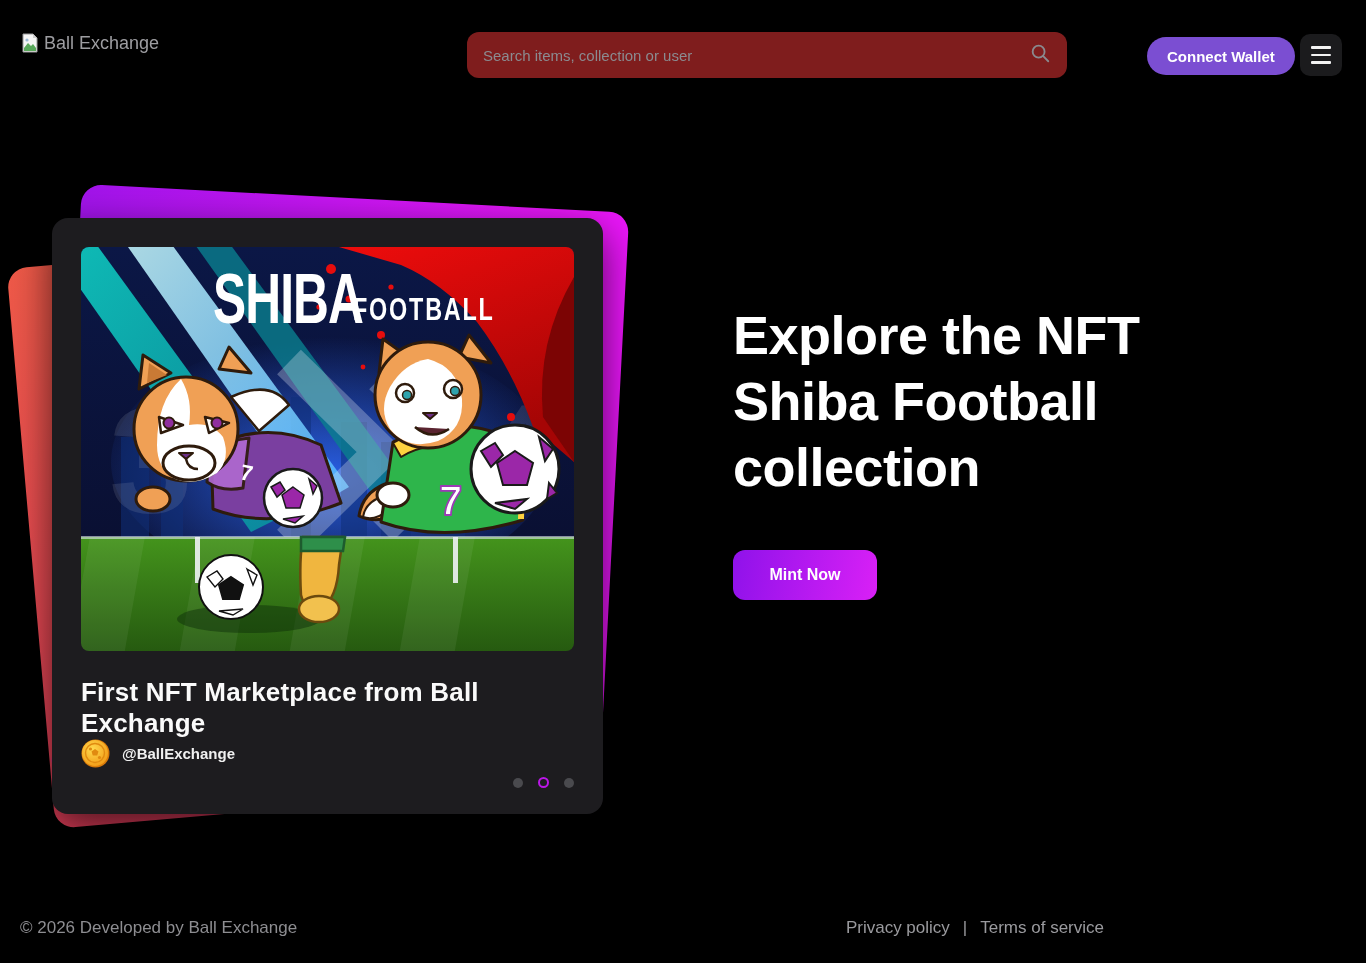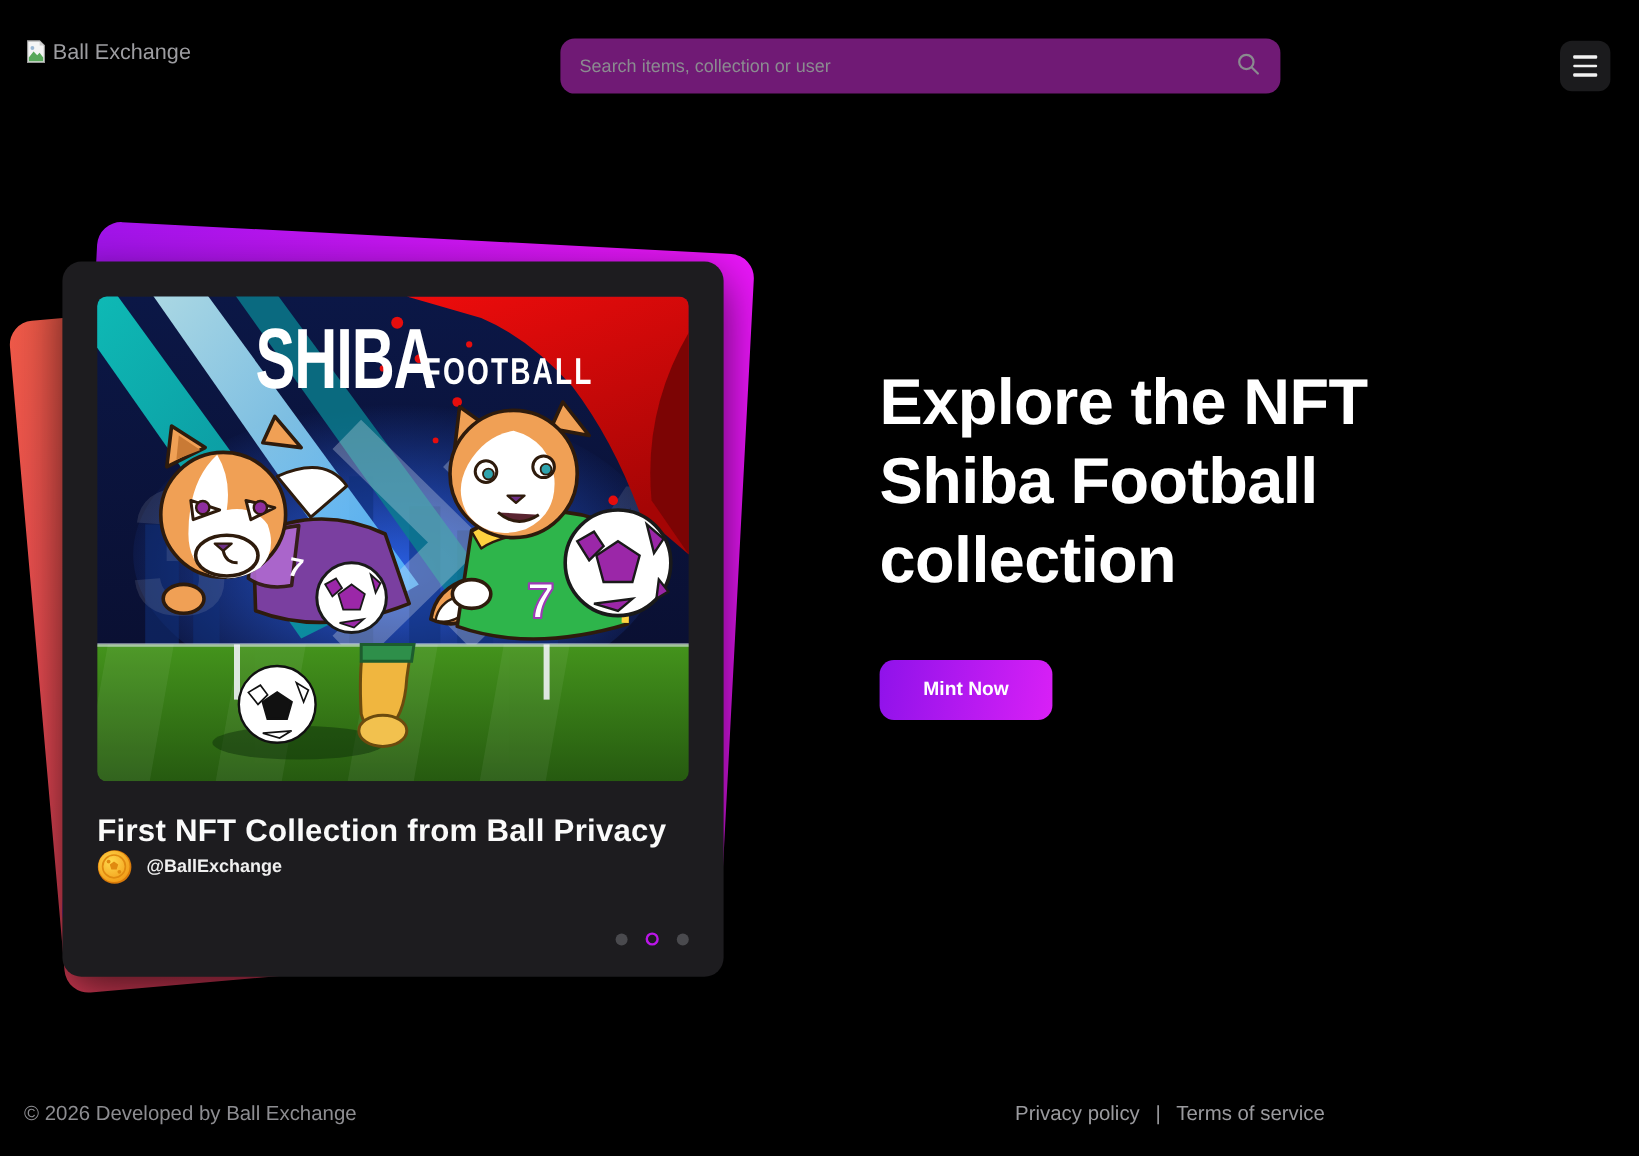--- a/index.html
+++ b/index.html
@@ -11,21 +11,21 @@
     overflow: hidden;
     color: #fff;
   }
 
   
   .header { position:absolute; left:0; top:0; width:1366px; height:110px; }
   .logo { position:absolute; left:20px; top:32px; display:flex; align-items:center; gap:4px; cursor:pointer; }
   .logo-text { color:#9d9da1; font-size:18px; }
   .search-wrap {
     position:absolute; left:467px; top:32px; width:600px; height:46px;
-    background:#701a75; border-radius:12px; display:flex; align-items:center; padding:0 16px;
+    background:#7f1d1d; border-radius:12px; display:flex; align-items:center; padding:0 16px;
   }
   .search-input {
     flex:1; background:transparent; border:none; outline:none;
     color:#ddd; font-size:15px; font-family:"Liberation Sans",sans-serif;
   }
   .search-input::placeholder { color:#8b8b90; }
   .search-icon { flex:0 0 auto; }
   .connect-btn {
     position:absolute; left:1147px; top:37px; height:38px; padding:0 20px;
     background:#7b4ed2; border:none; border-radius:20px;
@@ -110,20 +110,21 @@
   <div class="search-wrap">
     <input class="search-input" type="text" value="" placeholder="Search items, collection or user" style="">
     <span class="search-icon">
       <svg width="22" height="22" viewBox="0 0 24 24" fill="none" stroke="#8a8a8f" stroke-width="2" stroke-linecap="round">
         <circle cx="10.5" cy="10.5" r="6.5"></circle>
         <line x1="15.5" y1="15.5" x2="21" y2="21"></line>
       </svg>
     </span>
   </div>
 
+  <button class="connect-btn">Connect Wallet</button>
 
   <button class="menu-btn">
     <span class="hamburger">
       <span></span>
         <span></span>
         <span></span>
     </span>
   </button>
 </div>
 
@@ -289,21 +290,21 @@
 
       <g stroke="#111" stroke-width="2">
         <circle cx="150" cy="340" r="32" fill="#ffffff"></circle>
         <polygon points="150,330 162,338 158,352 142,352 138,338" fill="#111"></polygon>
         <polygon points="126,330 136,324 142,332 134,340" fill="none" stroke-width="1.4"></polygon>
         <polygon points="166,322 176,328 172,338" fill="none" stroke-width="1.4"></polygon>
         <polygon points="138,364 152,368 162,362" fill="none" stroke-width="1.4"></polygon>
       </g>
     </svg>
 
-    <div class="card-title">First NFT Collection from Ball Privacy</div>
+    <div class="card-title">First NFT Marketplace from Ball Exchange</div>
 
     <div class="author-row">
       <span style="display:inline-flex;">
         <svg width="29" height="29" viewBox="0 0 29 29">
           <circle cx="14.5" cy="14.5" r="14" fill="#d87a0a"></circle>
           <circle cx="14" cy="14" r="13" fill="url(#coin)"></circle>
           <circle cx="14" cy="14" r="9.5" fill="none" stroke="#e08a10" stroke-width="1.4"></circle>
           <polygon points="14,10 17.5,12.5 16.2,16.5 11.8,16.5 10.5,12.5" fill="#e08a10"></polygon>
           <circle cx="9.5" cy="10" r="1.6" fill="#e08a10"></circle>
           <circle cx="18.5" cy="18.5" r="1.6" fill="#e08a10"></circle>

